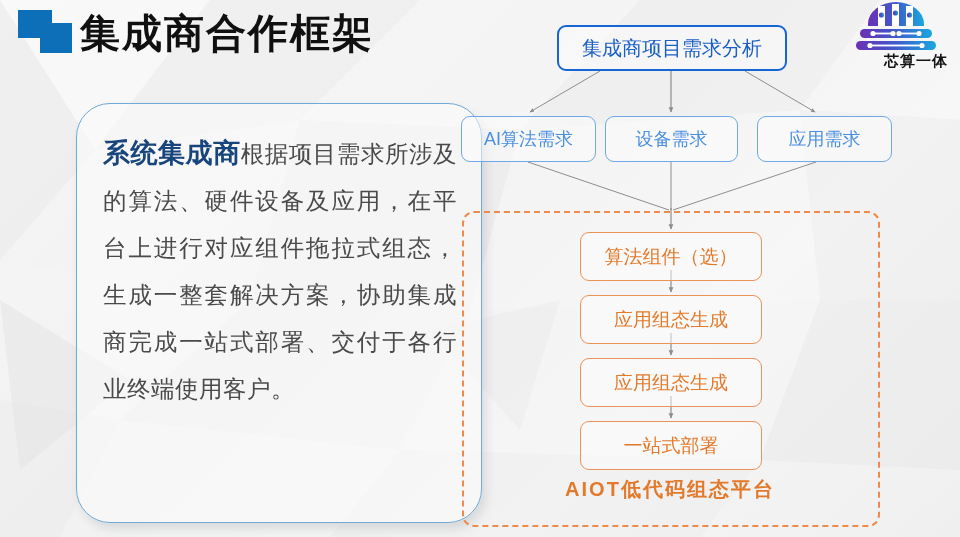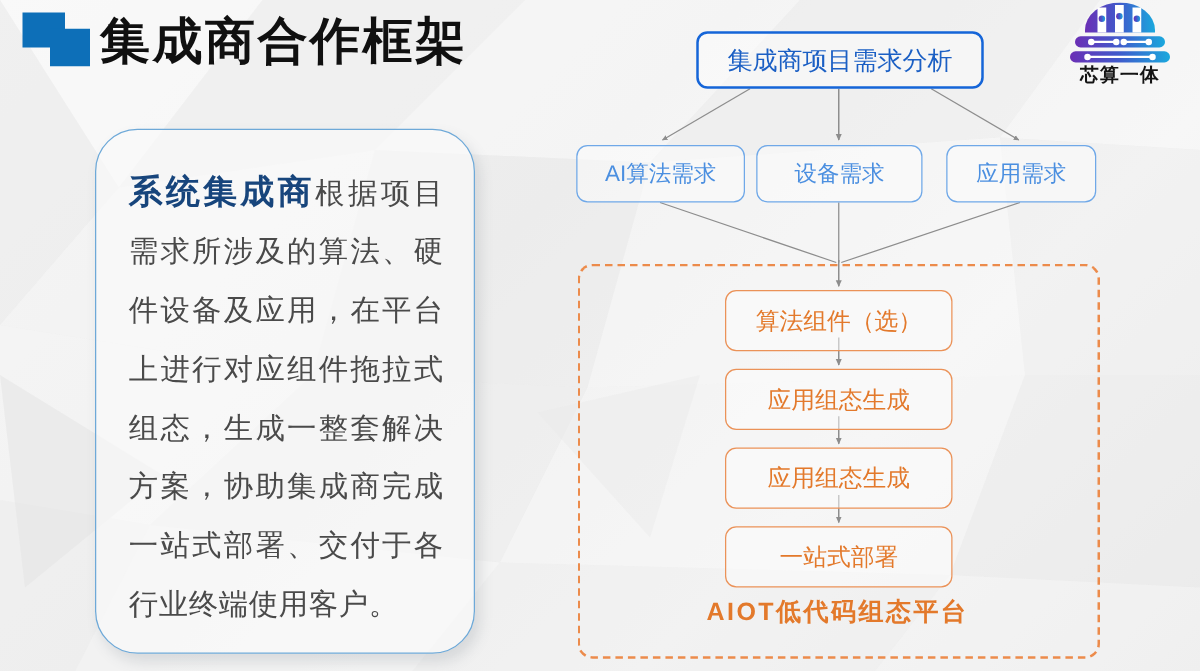--- a/index.html
+++ b/index.html
@@ -70,28 +70,29 @@
     text-align: center;
   }
   .brand-icon { display:block; margin: 0 auto; }
   .brand-name {
     margin-top: -2px;
     font-size: 15px;
     font-weight: bold;
     color: #141414;
     letter-spacing: 1px;
     line-height: 18px;
+    text-align: right;
   }
 
   
   .info-card {
     position: absolute;
     left: 76px;
     top: 103px;
-    width: 304px;
+    width: 406px;
     height: 420px;
     box-sizing: border-box;
     border: 1.6px solid #6ea9d8;
     border-radius: 34px;
     background: rgba(250,250,250,0.62);
     box-shadow: 4px 6px 10px rgba(90,100,110,0.17);
   }
   .info-text {
     padding: 26px 24px 0 26px;
     font-size: 23.5px;
@@ -133,21 +134,21 @@
   }
   .node-sub {
     top: 116px;
     height: 46px;
     border: 1.6px solid #6fa8e8;
     font-size: 18px;
     color: #4b8fe0;
   }
   .node-sub-1 { left: 461px; width: 135px; }
   .node-sub-2 { left: 605px; width: 133px; }
-  .node-sub-3 { left: 757px; width: 120px; }
+  .node-sub-3 { left: 757px; width: 135px; }
 
   .dashed-panel {
     position: absolute;
     left: 462px;
     top: 211px;
     width: 418px;
     height: 316px;
     box-sizing: border-box;
     border: 2px dashed #ec8b4b;
     border-radius: 12px;

